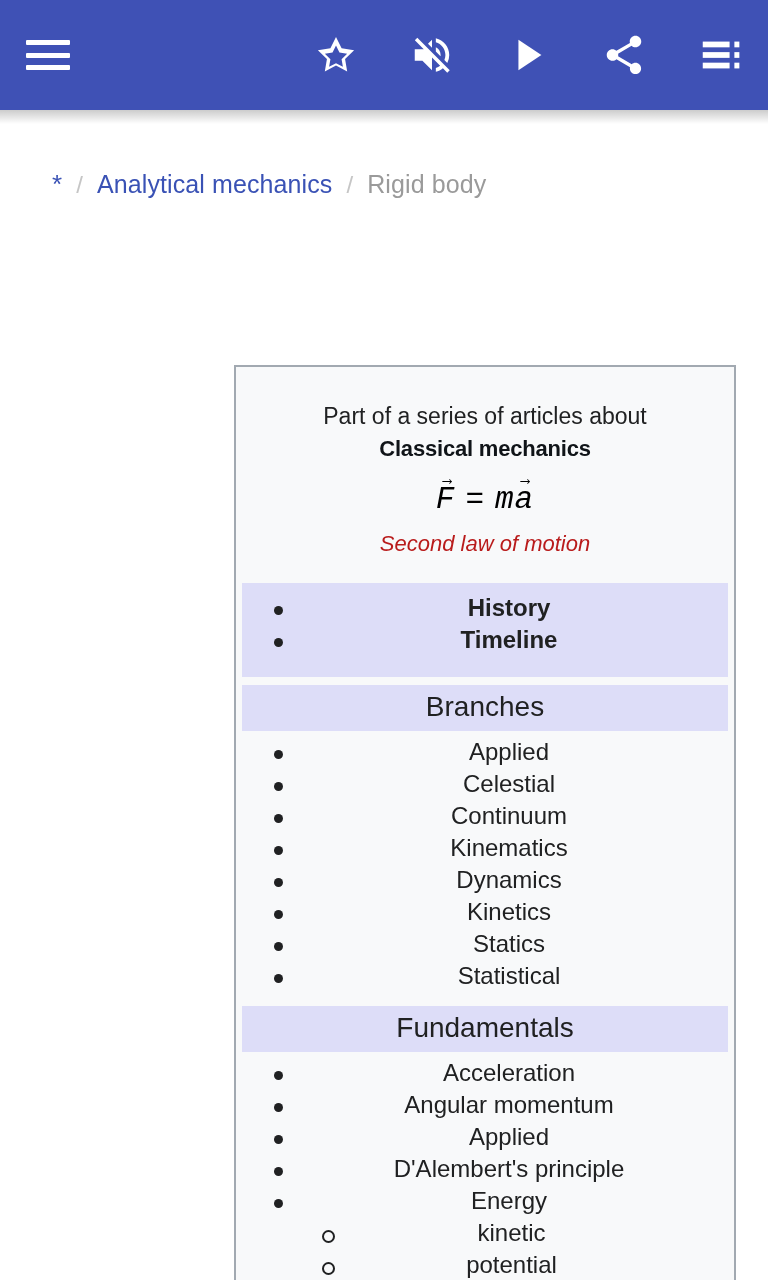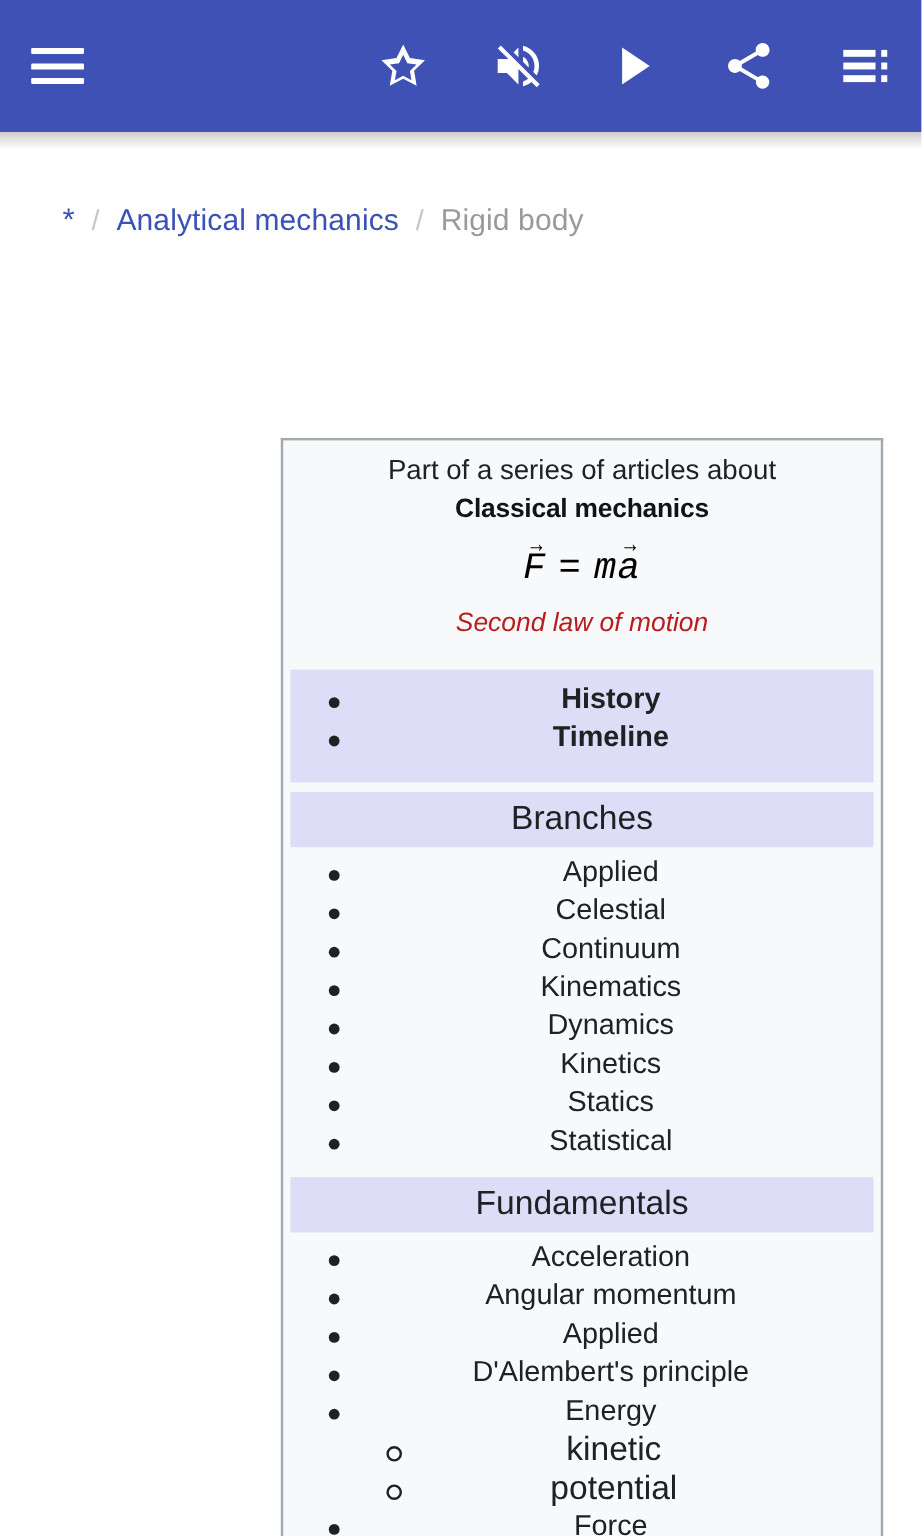--- a/index.html
+++ b/index.html
@@ -86,21 +86,21 @@
     background: #f8f9fa;
     border: 2px solid #a2a9b1;
     border-bottom: none;
     padding: 0 0 6px 0;
   }
 
   .ib-above {
     text-align: center;
     font-size: 23px;
     color: #202122;
-    padding: 11px 10px 0 10px;
+    padding: 36px 10px 0 10px;
   }
   .ib-title {
     text-align: center;
     font-size: 22px;
     font-weight: bold;
     color: #101418;
     padding: 6px 10px 0 10px;
     letter-spacing: -0.2px;
   }
   .ib-formula {
@@ -153,21 +153,21 @@
     content: "";
     position: absolute;
     left: 38px;
     top: 14px;
     width: 9px; height: 9px;
     border-radius: 50%;
     background: #202122;
   }
   .ib-list li.sub {
     padding-left: 53px;
-    font-size: 28px;
+    font-size: 24px;
   }
   .ib-list li.sub::before {
     left: 86px;
     top: 13px;
     width: 9px; height: 9px;
     background: none;
     border: 2px solid #202122;
     border-radius: 50%;
   }
 

